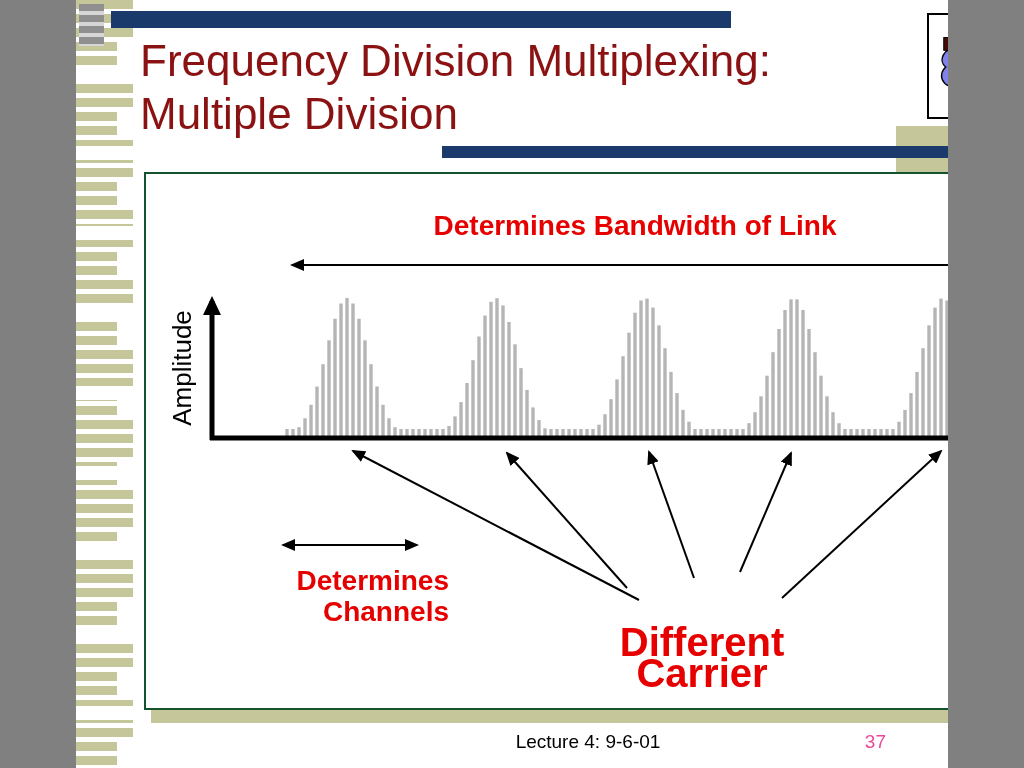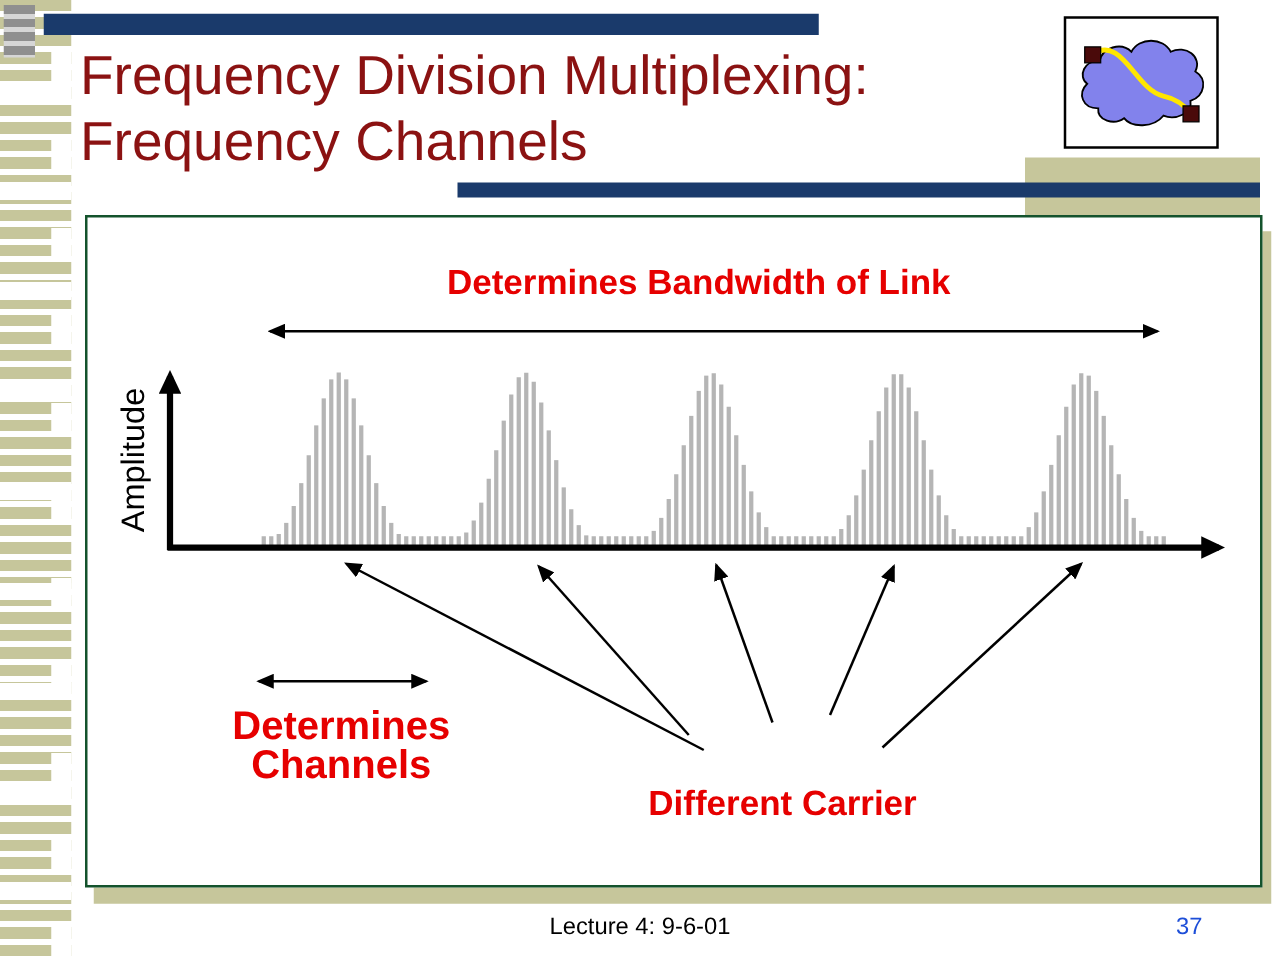--- a/index.html
+++ b/index.html
@@ -4,21 +4,21 @@
 <style>
   :root{
     --navy:#1A3A6B;
     --tan:#C6C69B;
     --maroon:#8B1212;
     --red:#E60000;
   }
   *{margin:0;padding:0;box-sizing:border-box;}
   body{background:#808080;font-family:"Liberation Sans",sans-serif;}
   .slide{
-    position:relative;width:1024px;height:768px;background:#ffffff;
+    position:relative;width:872px;height:768px;background:#ffffff;
     overflow:hidden;margin:0 auto;
   }
   
   .left-ribbon{
     position:absolute;left:0;top:0;width:57px;height:768px;
     background-image:
       repeating-linear-gradient(to bottom, rgba(255,255,255,0) 0 66px, #ffffff 66px 80px),
       repeating-linear-gradient(to bottom, var(--tan) 0 9px, #ffffff 9px 14px);
   }
   .left-ribbon::after{
@@ -52,32 +52,32 @@
   }
   .main-box{
     position:absolute;left:68px;top:172px;width:942px;height:538px;
     background:#ffffff;border:2px solid #14532d;
   }
   .diagram{position:absolute;left:0;top:0;}
   .red-label{
     position:absolute;color:var(--red);font-weight:bold;text-align:center;
   }
   .link-label{left:169px;top:36px;width:640px;font-size:28px;line-height:32px;}
-  .channel-label{left:103px;top:391px;width:200px;font-size:32px;line-height:31px;}
-  .carrier-label{left:426px;top:453px;width:260px;font-size:28px;line-height:31px;}
+  .channel-label{left:103px;top:391px;width:200px;font-size:28px;line-height:31px;text-align:right;}
+  .carrier-label{left:426px;top:453px;width:260px;font-size:40px;line-height:31px;}
   .amplitude-label{
     position:absolute;left:-31px;top:181px;width:130px;height:26px;
     text-align:center;font-size:26px;color:#000;transform:rotate(-90deg);
   }
   .footer-text{
     position:absolute;left:0;top:731px;width:1024px;text-align:center;
     font-size:19px;color:#000;
   }
   .page-number{
-    position:absolute;right:62px;top:731px;font-size:19px;color:#1d4ed8;
+    position:absolute;right:62px;top:731px;font-size:19px;color:#ec4899;
   }
 </style>
 </head>
 <body>
 
 <div class="slide">
 
   <div class="left-ribbon"></div>
   <div class="corner-block"></div>
 
@@ -98,21 +98,21 @@
                C 70 86 52 86 46 78
                C 38 84 24 80 25 70 Z" fill="#8282EC" stroke="#000" stroke-width="1.5"></path>
       <path d="M 20 26 C 45 10 55 55 78 60 C 88 62 96 68 101 75" fill="none" stroke="#FFE600" stroke-width="4"></path>
       <rect x="14" y="20" width="13" height="13" fill="#4A0A0A" stroke="#000"></rect>
       <rect x="94" y="68" width="13" height="13" fill="#4A0A0A" stroke="#000"></rect>
     </svg>
   </div>
 
   <div class="title">
     <div>Frequency Division Multiplexing:</div>
-    <div>Frequency Channels</div>
+    <div>Multiple Division</div>
   </div>
 
   <div class="main-shadow"></div>
 
   <div class="main-box">
 
     <svg class="diagram" viewBox="0 0 938 534" width="938" height="534">
       <defs>
         <marker id="ah" markerUnits="userSpaceOnUse" markerWidth="14" markerHeight="12" refX="12" refY="6" orient="auto">
           <path d="M0,0 L14,6 L0,12 z" fill="#000"></path>

